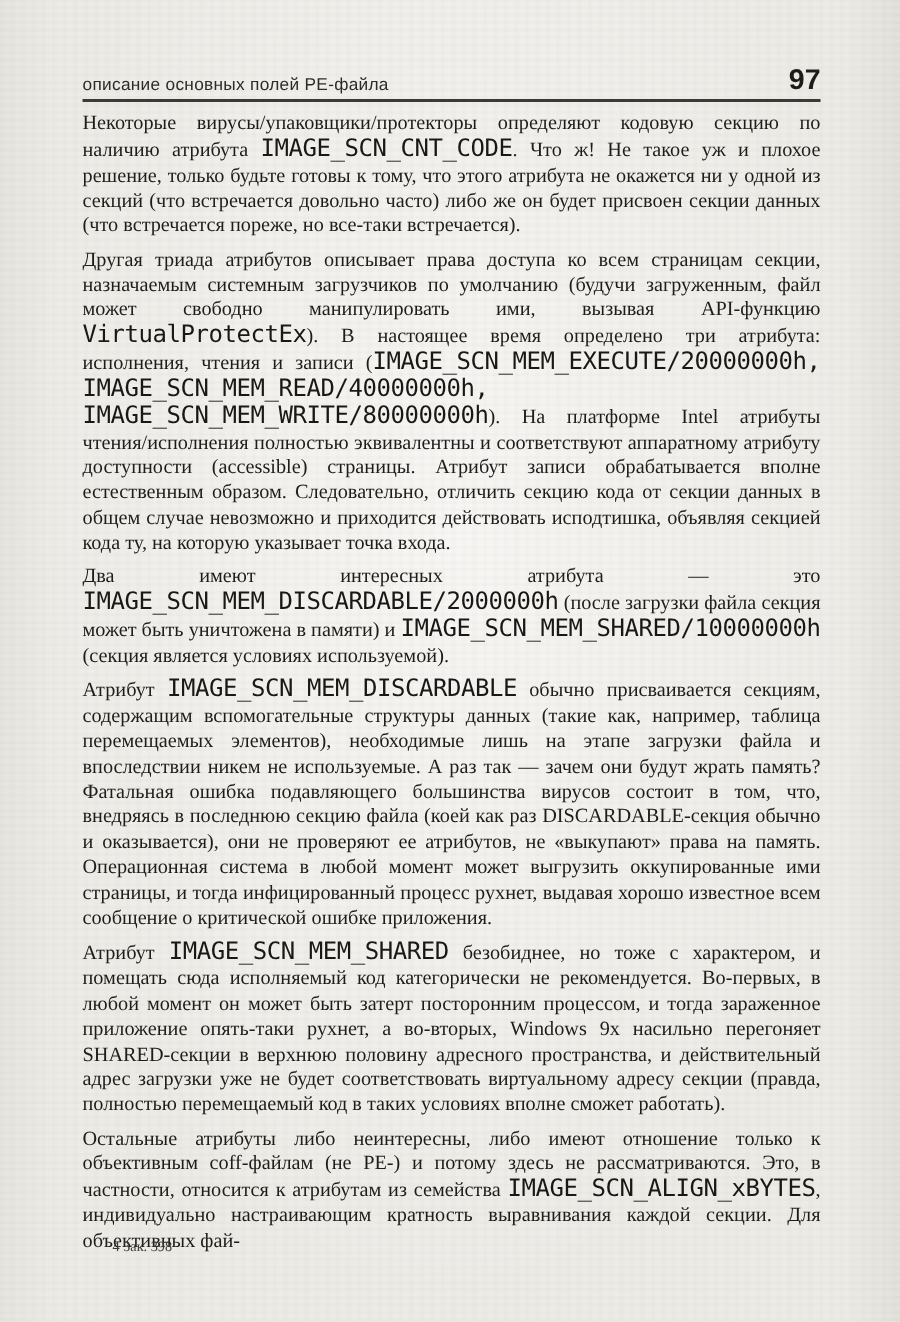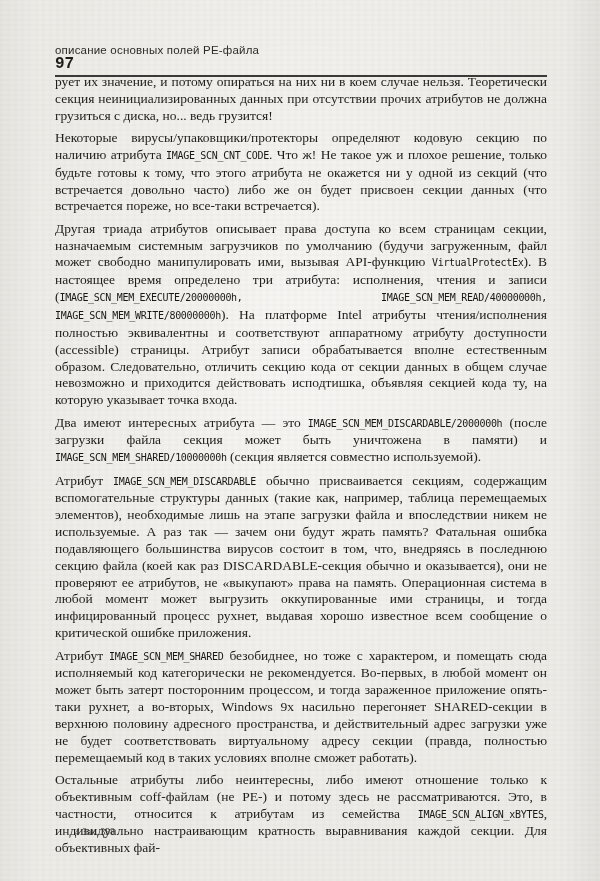--- a/index.html
+++ b/index.html
@@ -23,55 +23,54 @@
     content: "";
     position: absolute; inset: 0;
     background:
       repeating-linear-gradient(0deg, rgba(120,115,105,0.025) 0 2px, rgba(255,255,255,0.02) 2px 5px),
       repeating-linear-gradient(90deg, rgba(120,115,105,0.02) 0 3px, rgba(255,255,255,0.015) 3px 7px);
     pointer-events: none;
   }
   .header {
     position: absolute;
     top: 44px; left: 55px; width: 492px;
-    display: flex; align-items: flex-start; justify-content: space-between;
+    display: flex; align-items: flex-end; justify-content: space-between;
     border-bottom: 2px solid #3a3a38;
     padding-bottom: 3px;
     z-index: 2;
-    flex-direction: column;
   }
   .running-title {
     font-family: "Liberation Sans", sans-serif;
     font-size: 11.5px;
     letter-spacing: 0.2px;
     color: #2b2b29;
   }
   .page-number {
-    font-family: Liberation Mono, monospace;
+    font-family: Liberation Sans, sans-serif;
     font-weight: bold;
-    font-size: 16px;
+    font-size: 19px;
     color: #1c1c1a;
     line-height: 1;
   }
   .content {
     position: absolute;
     top: 74px; left: 55px; width: 492px;
     z-index: 2;
     color: #1e1d1b;
     font-size: 13.5px;
     line-height: 16.85px;
     text-align: justify;
   }
   .para { margin: 0 0 5.5px 0; }
   .para:last-child { margin-bottom: 0; }
   .n { }
   .i { }
   .m {
     font-family: "DejaVu Sans Mono", monospace;
-    font-size: 10px;
+    font-size: 16px;
     letter-spacing: -0.3px;
     color: #181816;
   }
   .footer {
     position: absolute;
     left: 75px; top: 827px;
     font-family: "Liberation Serif", serif;
     font-size: 9.5px;
     color: #3c3b38;
     z-index: 2;
@@ -80,23 +79,22 @@
 </head>
 <body>
 
 <div class="sheet">
   <div class="header">
     <span class="running-title">описание основных полей PE-файла</span>
     <span class="page-number">97</span>
   </div>
 
   <div class="content">
-      <p class="para"><span class="n">рует их значение, и потому опираться на них ни в коем случае нельзя. Теоретически секция неинициализированных данных при отсутствии прочих атрибутов не должна грузиться с диска, но... ведь грузится!</span></p>
       <p class="para"><span class="n">Некоторые вирусы/упаковщики/протекторы определяют кодовую секцию по наличию атрибута </span><span class="m">IMAGE_SCN_CNT_CODE</span><span class="n">. Что ж! Не такое уж и плохое решение, только будьте готовы к тому, что этого атрибута не окажется ни у одной из секций (что встречается довольно часто) либо же он будет присвоен секции данных (что встречается пореже, но все-таки встречается).</span></p>
       <p class="para"><span class="n">Другая триада атрибутов описывает права доступа ко всем страницам секции, назначаемым системным загрузчиков по умолчанию (будучи загруженным, файл может свободно манипулировать ими, вызывая API-функцию </span><span class="m">VirtualProtectEx</span><span class="n">). В настоящее время определено три атрибута: исполнения, чтения и записи (</span><span class="m">IMAGE_SCN_MEM_EXECUTE/20000000h, IMAGE_SCN_MEM_READ/40000000h, IMAGE_SCN_MEM_WRITE/80000000h</span><span class="n">). На платформе Intel атрибуты чтения/исполнения полностью эквивалентны и соответствуют аппаратному атрибуту </span><span class="i">доступности</span><span class="n"> (accessible) страницы. Атрибут записи обрабатывается вполне естественным образом. Следовательно, отличить секцию кода от секции данных в общем случае невозможно и приходится действовать исподтишка, объявляя секцией кода ту, на которую указывает точка входа.</span></p>
-      <p class="para"><span class="n">Два имеют интересных атрибута — это </span><span class="m">IMAGE_SCN_MEM_DISCARDABLE/2000000h</span><span class="n"> (после загрузки файла секция может быть уничтожена в памяти) и </span><span class="m">IMAGE_SCN_MEM_SHARED/10000000h</span><span class="n"> (секция является совместно используемой).</span></p>
+      <p class="para"><span class="n">Два имеют интересных атрибута — это </span><span class="m">IMAGE_SCN_MEM_DISCARDABLE/2000000h</span><span class="n"> (после загрузки файла секция может быть уничтожена в памяти) и </span><span class="m">IMAGE_SCN_MEM_SHARED/10000000h</span><span class="n"> (секция является условиях используемой).</span></p>
       <p class="para"><span class="n">Атрибут </span><span class="m">IMAGE_SCN_MEM_DISCARDABLE</span><span class="n"> обычно присваивается секциям, содержащим вспомогательные структуры данных (такие как, например, таблица перемещаемых элементов), необходимые лишь на этапе загрузки файла и впоследствии никем не используемые. А раз так — зачем они будут жрать память? Фатальная ошибка подавляющего большинства вирусов состоит в том, что, внедряясь в последнюю секцию файла (коей как раз DISCARDABLE-секция обычно и оказывается), они не проверяют ее атрибутов, не «выкупают» права на память. Операционная система в любой момент может выгрузить оккупированные ими страницы, и тогда инфицированный процесс рухнет, выдавая хорошо известное всем сообщение о критической ошибке приложения.</span></p>
       <p class="para"><span class="n">Атрибут </span><span class="m">IMAGE_SCN_MEM_SHARED</span><span class="n"> безобиднее, но тоже с характером, и помещать сюда исполняемый код категорически не рекомендуется. Во-первых, в любой момент он может быть затерт посторонним процессом, и тогда зараженное приложение опять-таки рухнет, а во-вторых, Windows 9x насильно перегоняет SHARED-секции в верхнюю половину адресного пространства, и действительный адрес загрузки уже не будет соответствовать виртуальному адресу секции (правда, полностью перемещаемый код в таких условиях вполне сможет работать).</span></p>
       <p class="para"><span class="n">Остальные атрибуты либо неинтересны, либо имеют отношение только к объективным coff-файлам (не PE-) и потому здесь не рассматриваются. Это, в частности, относится к атрибутам из семейства </span><span class="m">IMAGE_SCN_ALIGN_xBYTES</span><span class="n">, индивидуально настраивающим кратность выравнивания каждой секции. Для объективных фай-</span></p>
     </div>
 
   <div class="footer">4  Зак. 398</div>
 </div>
 
 </body></html>

